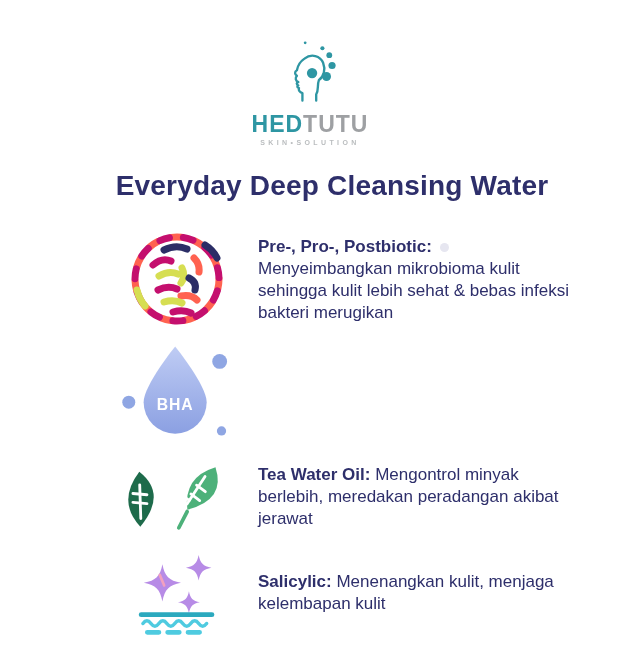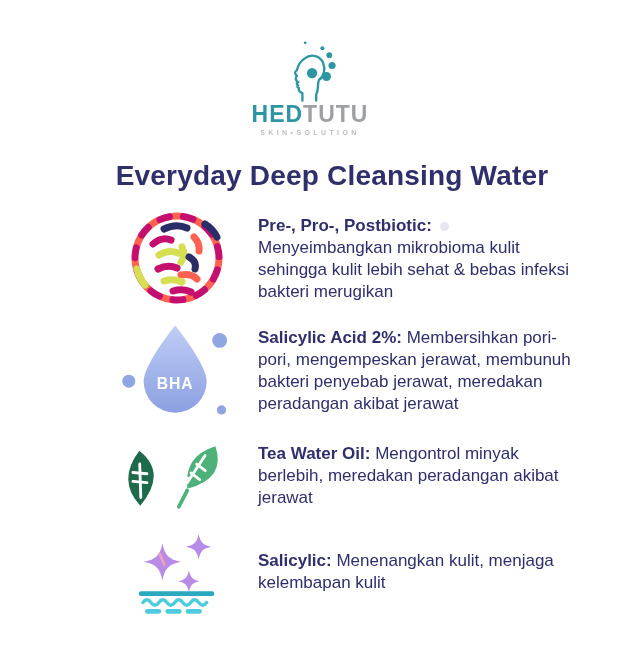--- a/index.html
+++ b/index.html
@@ -4,32 +4,32 @@
 <style>
   * { margin:0; padding:0; box-sizing:border-box; }
   html,body { background:#ffffff; }
   .page {
     width:620px; height:650px; background:#ffffff; position:relative; overflow:hidden;
     font-family:"Liberation Sans", sans-serif;
   }
   
   .logo-wrap { padding-top:40px; text-align:center; }
   .logo-svg { display:block; margin:0 auto; }
-  .brand-line { font-size:23px; font-weight:700; letter-spacing:1px; line-height:1.05; margin-top:0; }
+  .brand-line { font-size:23px; font-weight:700; letter-spacing:1px; line-height:1.05; margin-top:10px; }
   .brand-hed  { color:#2E96A3; }
   .brand-tutu { color:#9EA0A3; }
   .tagline { margin-top:3px; font-size:7px; font-weight:700; letter-spacing:3.4px; color:#BABDBF; }
   
   .title {
     margin-top:24px; text-align:center; font-size:28px; font-weight:700; color:#2E2F6B;
     letter-spacing:0.2px;
     padding-left:44px;
   }
   
-  .features { margin-top:19px; padding-left:118px; display:flex; flex-direction:column; gap:14px; }
+  .features { margin-top:30px; padding-left:118px; display:flex; flex-direction:column; gap:14px; }
   .feature  { display:flex; align-items:center; gap:22px; }
   .icon-box { width:118px; min-width:118px; display:flex; justify-content:center; align-items:flex-start; }
   .ftext { width:318px; font-size:17px; line-height:22px; color:#2E2F6B; }
   .ftext strong { font-weight:700; }
   .deco-dot {
     display:inline-block; width:9px; height:9px; border-radius:50%;
     background:#E6E6F0; margin-left:8px; vertical-align:middle;
   }
 </style>
 </head>
@@ -92,21 +92,20 @@
               <stop offset="1" stop-color="#8BA0E2"></stop>
             </linearGradient>
           </defs>
           <path d="M58,6 C58,6 24,48 24,66 a34,34 0 0 0 68,0 C92,48 58,6 58,6 Z" fill="url(#dropGrad)"></path>
           <circle cx="106" cy="22" r="8" fill="#8FA6E3"></circle>
           <circle cx="8" cy="66" r="7" fill="#8FA6E3"></circle>
           <circle cx="108" cy="97" r="5" fill="#8FA6E3"></circle>
           <text x="58" y="74" text-anchor="middle" font-size="17" font-weight="bold" font-family="Liberation Sans, sans-serif" letter-spacing="1" fill="#ffffff">BHA</text>
         </svg>
       </div>
-      <div class="ftext"><strong>Salicylic Acid 2%:</strong> <span>Membersihkan pori-pori, mengempeskan jerawat, membunuh bakteri penyebab jerawat, meredakan peradangan akibat jerawat</span></div>
     </div>
 
     <div class="feature">
       <div class="icon-box">
         <svg width="104" height="80" viewBox="0 0 110 85">
 
           <g transform="translate(16,74) rotate(-32)">
             <path d="M0,0 Q-7,-36 30,-50 Q43,-14 0,0 Z" fill="#1E6B4B"></path>
             <g fill="none" stroke="#ffffff" stroke-width="3" stroke-linecap="round">
               <path d="M5,-7 L23,-38"></path>

